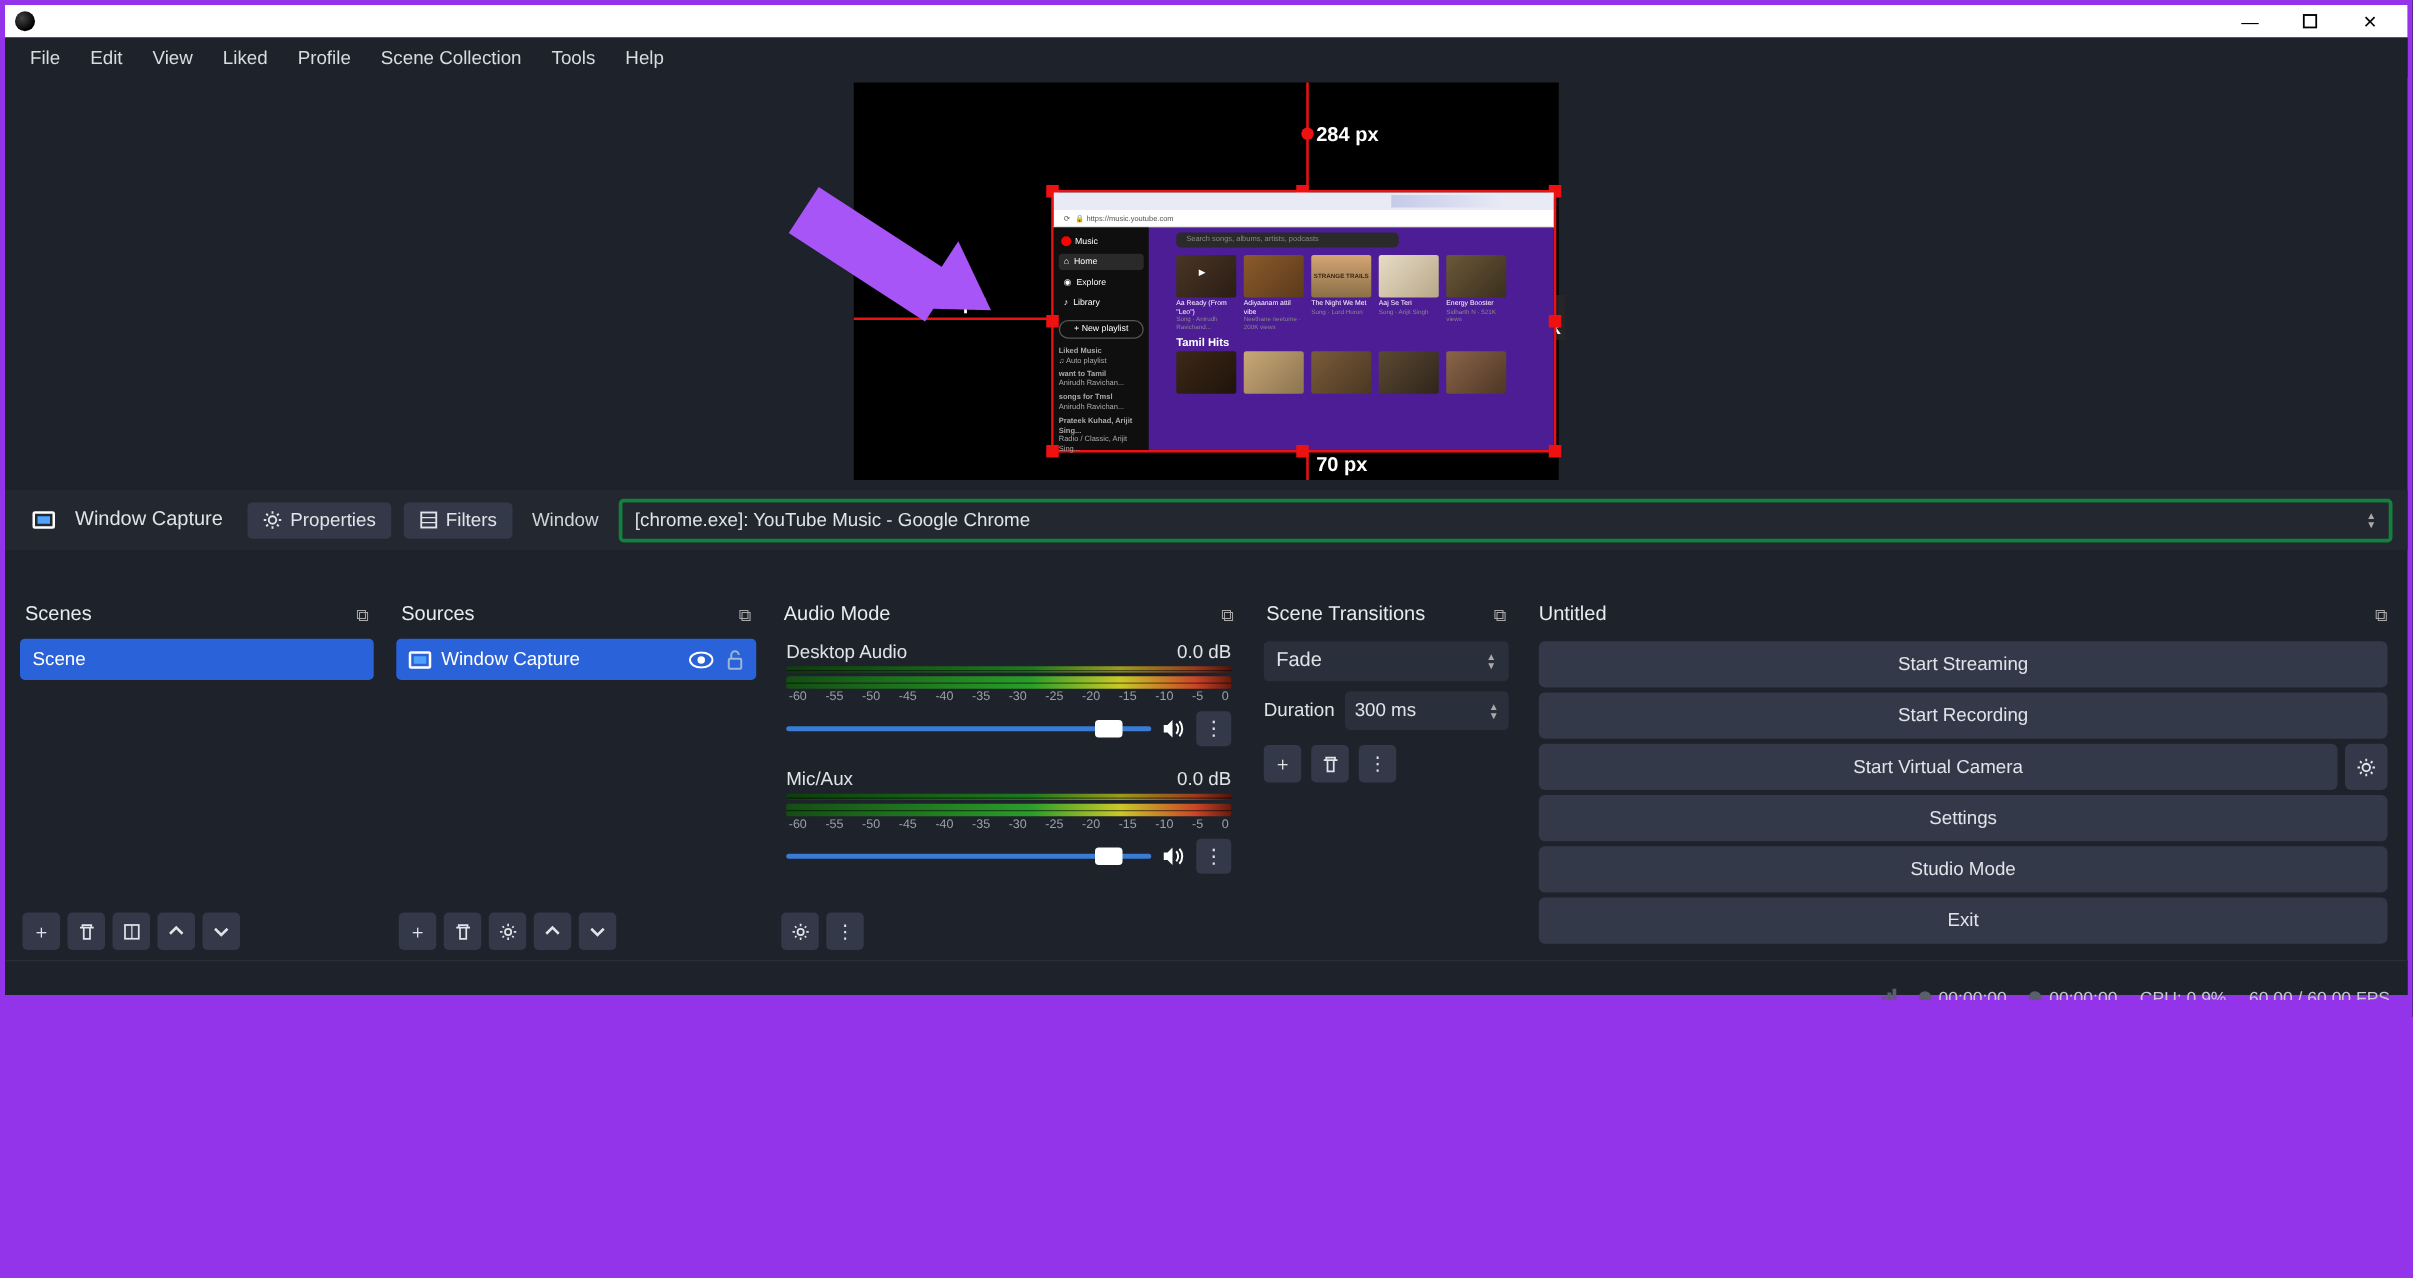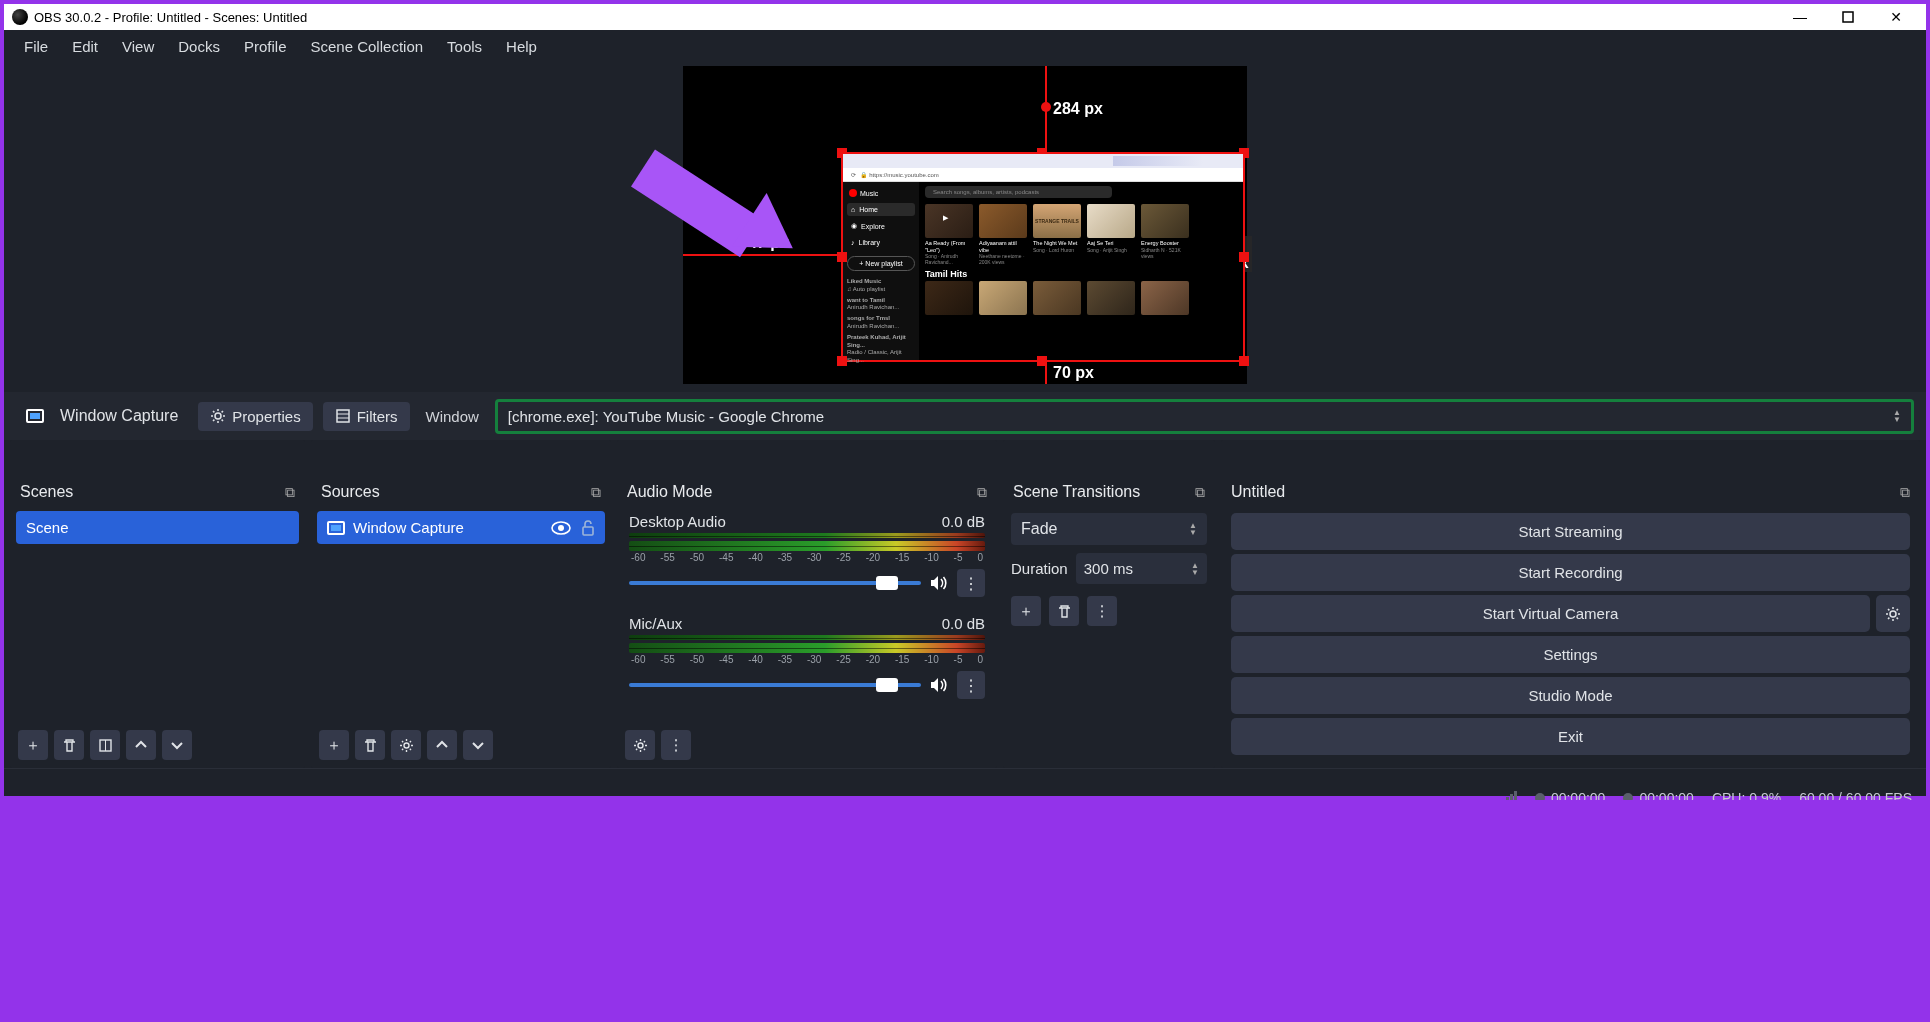--- a/index.html
+++ b/index.html
@@ -17,21 +17,21 @@
 .guide-v { position: absolute; width: 2px; background: #e11; }
 .guide-h { position: absolute; height: 2px; background: #e11; }
 .handle { position: absolute; width: 10px; height: 10px; background: #e11; }
 .px-label { position: absolute; color: #fff; font-weight: 700; font-size: 16px; }
 .arrow-shaft { position: absolute; width: 130px; height: 44px; background: #a855f7; transform: rotate(33deg); transform-origin: left center; left: -40px; top: 80px; }
 .arrow-head { position: absolute; border-left: 52px solid #a855f7; border-top: 32px solid transparent; border-bottom: 32px solid transparent; left: 62px; top: 136px; transform: rotate(33deg); }
 .browser-crop { position: absolute; background: #1a1a1a; border: 2px solid #e11; left: 158px; top: 86px; width: 404px; height: 210px; }
 .browser-tabs { height: 14px; background: #e8eaf6; position: relative; }
 .browser-tabs::after{content:"";position:absolute;right:40px;top:2px;width:90px;height:10px;background:linear-gradient(90deg,#c5cae9,#e8eaf6);}
 .browser-url { height: 14px; background: #fff; border-bottom: 1px solid #ddd; display:flex;align-items:center;padding:0 8px;gap:4px;font-size:6px;color:#555;}
-.ytm { display: flex; height: calc(100% - 28px); background: #000000; color: #fff; font-size: 7px; }
+.ytm { display: flex; height: calc(100% - 28px); background: #4c1d95; color: #fff; font-size: 7px; gap: 16px; }
 .ytm-side { width: 76px; background: #0f0f0f; padding: 4px; display: flex; flex-direction: column; gap: 3px; }
 .ytm-logo{display:flex;align-items:center;gap:3px;padding:3px 2px;}
 .ytm-logo-ic{width:8px;height:8px;border-radius:50%;background:#f00;}
 .ytm-nav{padding:3px 4px;display:flex;align-items:center;gap:4px;}
 .ytm-nav.active{background:#2a2a2a;border-radius:3px;}
 .ytm-newpl{border:1px solid #555;border-radius:8px;padding:3px 4px;text-align:center;margin:4px 0;}
 .ytm-lib{font-size:6px;color:#aaa;line-height:1.3;}
 .ytm-main{flex:1;padding:4px 6px;overflow:hidden;}
 .ytm-search{background:#2a2a2a;border-radius:4px;padding:3px 8px;font-size:6px;color:#888;margin-bottom:6px;width:60%;}
 .ytm-row{display:flex;gap:6px;margin-bottom:4px;}
@@ -91,37 +91,36 @@
 .rec-dot{width:10px;height:10px;border-radius:50%;background:#5a5f6b;}
 svg{display:block;}
 </style>
 </head>
 <body>
 
 <div class="window">
 
   <div class="titlebar">
     <div class="logo"></div>
-    <div class="title">OBS 30.0.2 - Profile: Untitled - Scenes: Untitled</div>
     <div class="winbtns">
       <div class="winbtn">—</div>
       <div class="winbtn">
         <svg width="12" height="12">
             <rect x="1" y="1" width="10" height="10" fill="none" stroke="#000" stroke-width="1.5"></rect>
           </svg>
       </div>
       <div class="winbtn">✕</div>
     </div>
   </div>
 
   <div class="menubar">
     <span>File</span>
     <span>Edit</span>
     <span>View</span>
-    <span>Docks</span>
+    <span>Liked</span>
     <span>Profile</span>
     <span>Scene Collection</span>
     <span>Tools</span>
     <span>Help</span>
   </div>
 
   <div class="preview-area">
     <div class="canvas">
       <div class="guide-v" style="left:362px;top:0;height:86px;"></div>
       <div class="px-label" style="left:370px;top:34px;">284 px</div>

